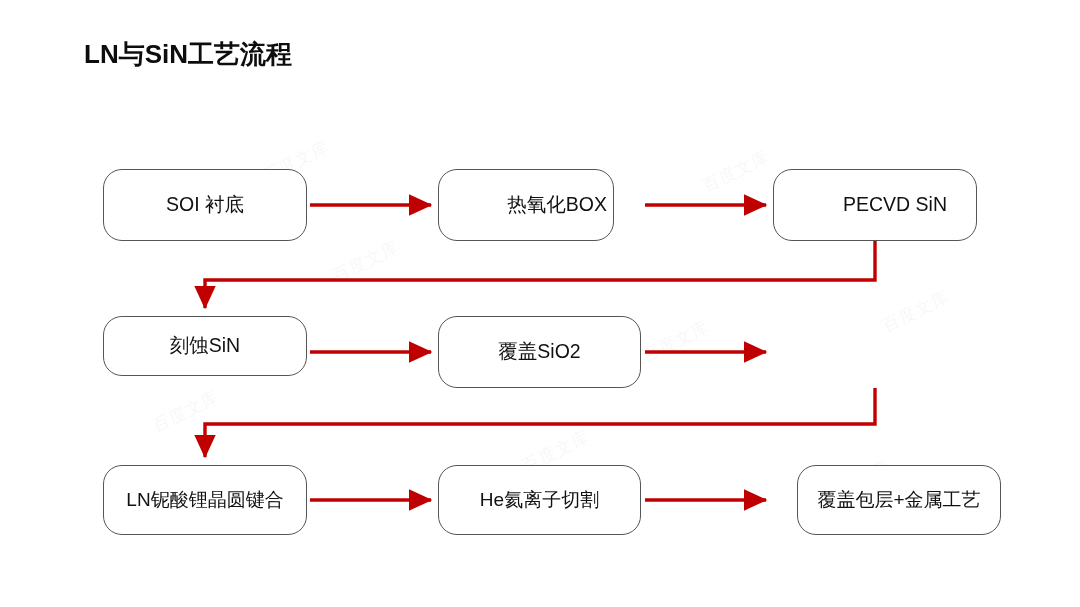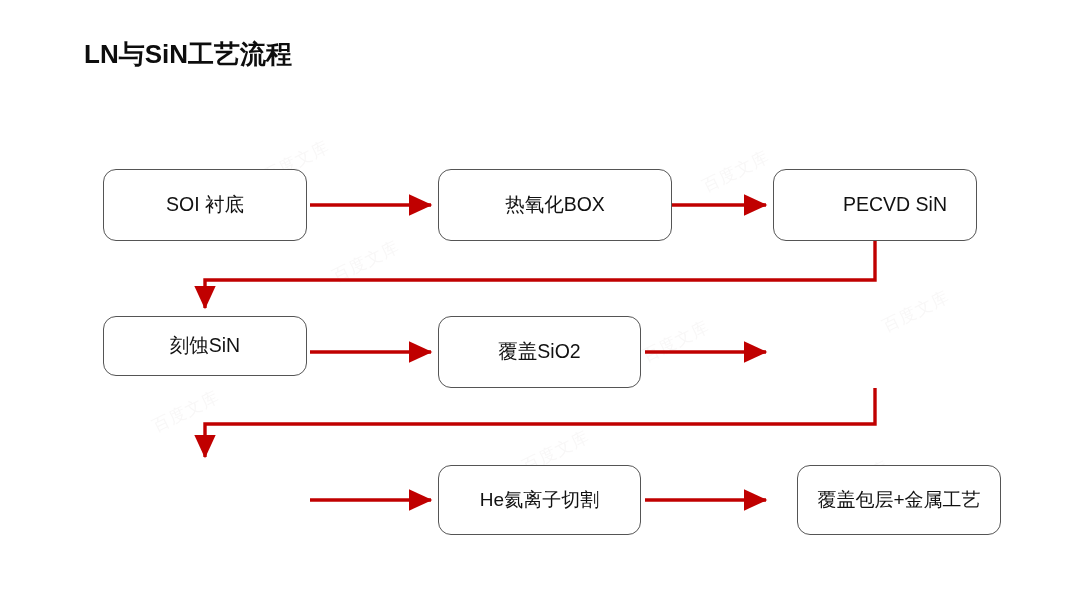--- a/index.html
+++ b/index.html
@@ -53,41 +53,41 @@
     z-index: 5;
     white-space: nowrap;
   }
 
   
   .node {
     position: absolute;
     box-sizing: border-box;
     background: #ffffff;
     border: 1.4px solid #555555;
-    border-radius: 13px;
+    border-radius: 19px;
     display: flex;
     align-items: center;
     justify-content: center;
     z-index: 4;
   }
   .node .node-label {
     font-size: 19.5px;
     color: #111111;
     line-height: 1.2;
     text-align: center;
     white-space: nowrap;
     padding: 0 6px;
   }
   .node.tight .node-label {
     font-size: 19px;
   }
 
   
   #node-0 { left: 103px; top: 169px; width: 204px; height: 72px; }
-  #node-1 { left: 438px; top: 169px; width: 234px; height: 72px; }
+  #node-1 { left: 438px; top: 169px; width: 176px; height: 72px; justify-content: flex-end; }
   #node-2 { left: 773px; top: 169px; width: 204px; height: 72px; padding-left: 40px; }
   
   #node-3 { left: 103px; top: 316px; width: 204px; height: 60px; }
   #node-4 { left: 438px; top: 316px; width: 203px; height: 72px; }
   #node-5 { left: 773px; top: 316px; width: 204px; height: 72px; }
   
   #node-6 { left: 103px; top: 465px; width: 204px; height: 70px; }
   #node-7 { left: 438px; top: 465px; width: 203px; height: 70px; align-items: center; }
   #node-8 { left: 773px; top: 465px; width: 204px; height: 70px; margin-left: 24px; }
 
@@ -151,20 +151,23 @@
     <span class="node-label">PECVD SiN</span>
   </div>
 
   <div class="node" id="node-3">
     <span class="node-label">刻蚀SiN</span>
   </div>
   <div class="node" id="node-4">
     <span class="node-label">覆盖SiO2</span>
   </div>
 
+  <div class="node tight" id="node-6">
+    <span class="node-label">LN铌酸锂晶圆键合</span>
+  </div>
   <div class="node tight" id="node-7">
     <span class="node-label">He氦离子切割</span>
   </div>
   <div class="node tight" id="node-8">
     <span class="node-label">覆盖包层+金属工艺</span>
   </div>
 
 </div>
 
 </body></html>

